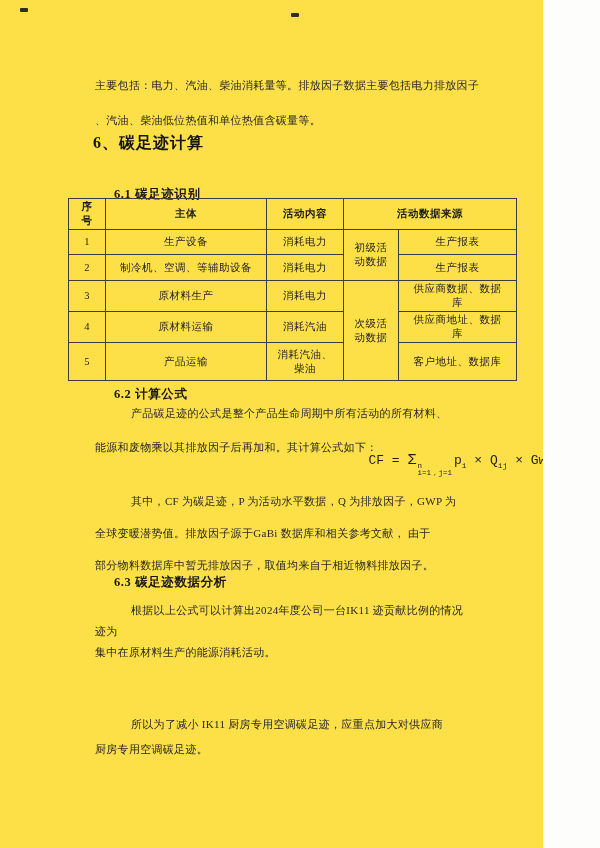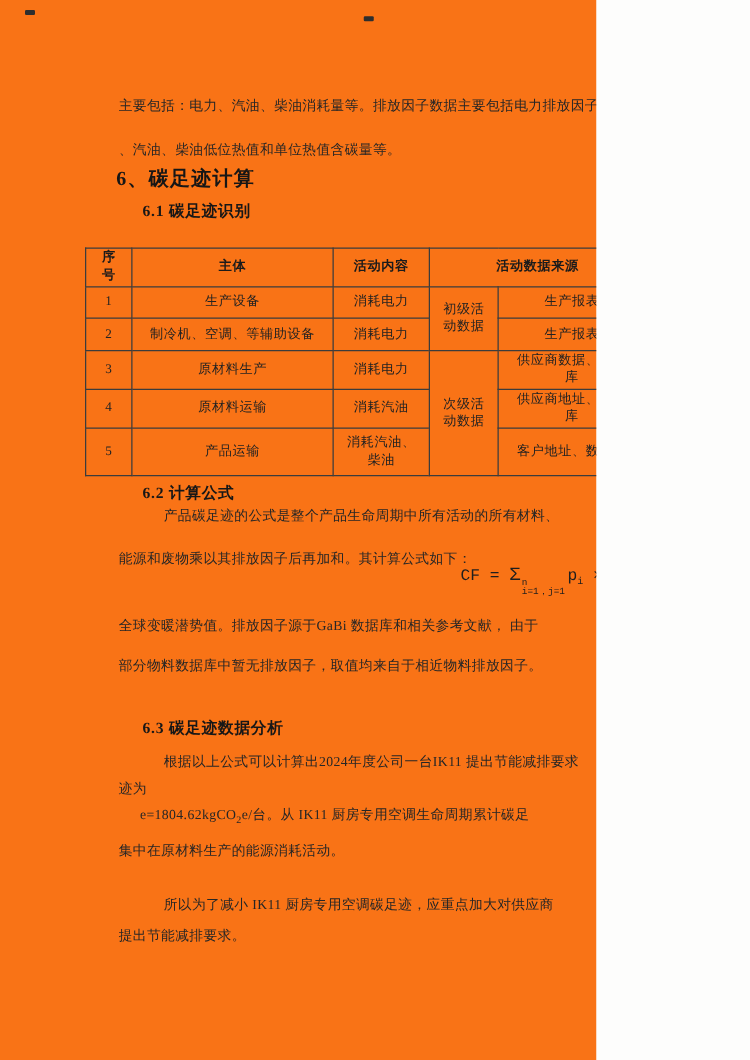--- a/index.html
+++ b/index.html
@@ -3,42 +3,42 @@
 <meta charset="utf-8">
 <style>
   html,body{margin:0;padding:0;}
   body{
     width:600px;height:848px;
     background:#fdfdfc;
     font-family:"Liberation Serif","DejaVu Serif",serif;
     color:#242424;
     overflow:hidden;
   }
-  .page{position:relative;width:477px;height:848px;background:#f97316;overflow:hidden;}
+  .page{position:relative;width:543px;height:848px;background:#fde047;overflow:hidden;}
 
   .speck{position:absolute;background:#2e2e2e;border-radius:1px;}
 
   .para{position:absolute;font-size:11px;letter-spacing:0.3px;color:#262626;}
   .para .line{white-space:nowrap;}
   .indent{padding-left:36px;}
   .indent-sm{padding-left:17px;}
 
   .intro{top:68px;left:95px;line-height:35px;}
 
   .h-main{
     position:absolute;top:133px;left:93px;
     font-size:16px;font-weight:bold;color:#161616;letter-spacing:1px;
     font-family:"Liberation Serif","DejaVu Serif",serif;
     text-align:right;
   }
   .h-sub{
     position:absolute;left:114px;
     font-size:12.5px;font-weight:bold;color:#171717;letter-spacing:0.6px;
   }
-  .h61{top:161px;}
+  .h61{top:186px;}
   .h62{top:366px;margin-top:20px;}
   .h63{top:574px;}
 
   table.fp{
     position:absolute;left:68px;top:198px;
     border-collapse:collapse;table-layout:fixed;
     width:448px;
     font-size:10.5px;color:#222;
   }
   table.fp th,table.fp td{
@@ -160,39 +160,39 @@
   </div>
 
   <div class="formula">
     <span>CF</span><span> = </span><span class="sigma">Σ</span><span class="supsub">
         <span>n</span>
         <span>i=1，j=1</span>
       </span><span>p</span><sub>i</sub><span> × </span><span>Q</span><sub>ij</sub><span> × </span><span>Gwp</span><sub>j</sub>
   </div>
 
   <div class="para explain">
+    <div class="line indent">其中，CF 为碳足迹，P 为活动水平数据，Q 为排放因子，GWP 为</div>
     <div class="line">全球变暖潜势值。排放因子源于GaBi 数据库和相关参考文献， 由于</div>
     <div class="line">部分物料数据库中暂无排放因子，取值均来自于相近物料排放因子。</div>
   </div>
 
   <div class="h-sub h63">6.3 碳足迹数据分析</div>
 
   <div class="para p63a">
-    <div class="line indent">根据以上公式可以计算出2024年度公司一台IK11 提出节能减排要求</div>
+    <div class="line indent">根据以上公式可以计算出2024年度公司一台IK11 迹贡献比例的情况</div>
     <div class="line">迹为</div>
   </div>
 
   <div class="para p63b">
-    <div class="line indent-sm"><span>e=1804.62kgCO</span><sub>2</sub><span>e/台。从 IK11 厨房专用空调生命周期累计碳足</span></div>
     <div class="line">集中在原材料生产的能源消耗活动。</div>
   </div>
 
   <div class="para p63c">
     <div class="line indent">所以为了减小 IK11 厨房专用空调碳足迹，应重点加大对供应商</div>
-    <div class="line">提出节能减排要求。</div>
+    <div class="line">厨房专用空调碳足迹。</div>
   </div>
 
   <svg class="stamp" viewBox="0 0 36 132" xmlns="http://www.w3.org/2000/svg">
     <g stroke="#bf4156" fill="none" stroke-linecap="round">
       <path d="M33 3 L13 27" stroke-width="6" opacity="0.85"></path>
       <path d="M22 34 l-7 11" stroke-width="2" opacity="0.6"></path>
       <path d="M26 37 l-11 17" stroke-width="1.6" opacity="0.55"></path>
       <path d="M18 52 l8 5" stroke-width="1.8" opacity="0.6"></path>
       <path d="M12 61 l14 8" stroke-width="1.6" opacity="0.5"></path>
       <path d="M23 70 l-9 13" stroke-width="2" opacity="0.6"></path>

